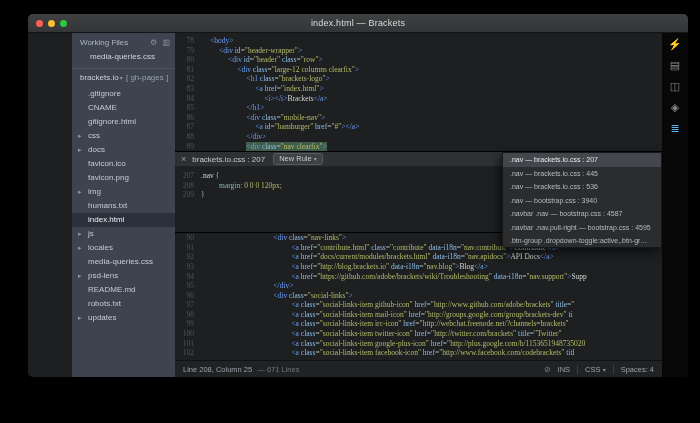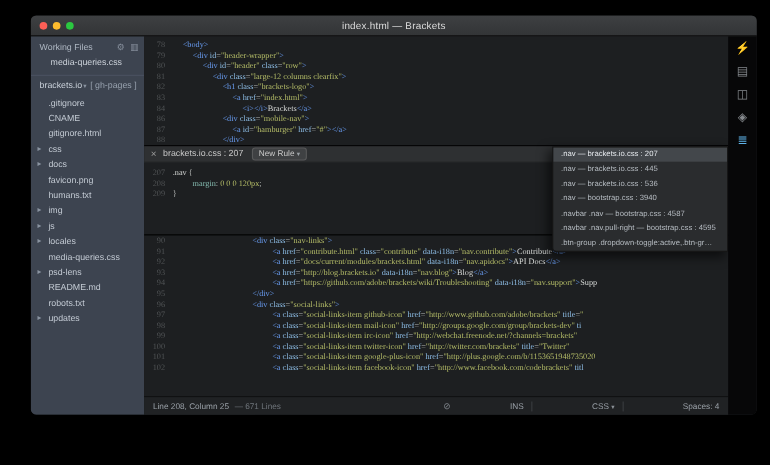--- a/index.html
+++ b/index.html
@@ -14,21 +14,21 @@
   .titlebar { height: 19px; background: linear-gradient(#3e4042, #333537);
               border-bottom: 1px solid #141414; position: relative;
               display: flex; align-items: center; }
   .traffic-lights { position: absolute; left: 8px; top: 0; bottom: 0;
                     display: flex; align-items: center; gap: 5px; }
   .tl { width: 7px; height: 7px; border-radius: 50%; display: inline-block; }
   .tl.red { background: #fc5f56; } .tl.yellow { background: #fdbc2e; } .tl.green { background: #2bc840; }
   .title { flex: 1; text-align: center; font-size: 9px; color: #dcdcdc; letter-spacing: .2px; }
 
   
-  .main { display: flex; height: calc(100% - 19px); }
+  .main { display: flex; height: calc(100% - 19px); padding-left: 44px; }
 
   
   .sidebar { width: 103px; flex-shrink: 0; background: #3d4450; color: #c3cad3;
              font-size: 8px; overflow: hidden; }
   .wf-header { display: flex; justify-content: space-between; align-items: center;
                padding: 5px 5px 3px 8px; color: #aeb7c2; }
   .wf-icons span { margin-left: 3px; color: #8a93a0; font-size: 8px; cursor: pointer; }
   #working-files { list-style: none; }
   #working-files li { padding: 2px 4px 3px 18px; color: #ccd2da; white-space: nowrap; }
   .project-header { margin-top: 4px; border-top: 1px solid #4a5260; padding: 4px 4px 3px 8px;
@@ -82,21 +82,21 @@
   .rule-row.selected { background: #43474b; color: #e6eaee; }
 
   
   .status-bar { height: 17px; flex-shrink: 0; background: #202224; border-top: 1px solid #101112;
                 display: flex; align-items: center; justify-content: space-between;
                 padding: 0 8px; font-size: 7.5px; color: #9aa1a8; }
   .sb-left .dim { color: #6f757b; margin-left: 3px; }
   .sb-right { display: flex; align-items: center; gap: 7px; }
   .sb-sep { width: 1px; height: 9px; background: #3a3d40; }
   .sb-icon { font-size: 8px; color: #7c8artefact; color: #7c8288; cursor: pointer; }
-  .sb-item { cursor: pointer; margin-left: 47px; }
+  .sb-item { cursor: pointer; }
   .sb-item .caret { font-size: 6px; color: #8a9096; }
 
   
   .right-toolbar { width: 26px; flex-shrink: 0; background: #070708;
                    display: flex; flex-direction: column; align-items: center;
                    padding-top: 6px; gap: 10px; }
   .tb-icon { font-size: 11px; line-height: 1; cursor: pointer; }
 </style>
 </head>
 <body>
@@ -128,46 +128,50 @@
         <div class="project-header">
           <span>brackets.io</span><span class="caret">▾</span>
           <span class="branch">[ gh-pages ]</span>
         </div>
         <ul id="file-tree">
             <li><span>.gitignore</span></li>
             <li><span>CNAME</span></li>
             <li><span>gitignore.html</span></li>
             <li><span class="tri">▸</span><span>css</span></li>
             <li><span class="tri">▸</span><span>docs</span></li>
+            <li><span>favicon.ico</span></li>
             <li><span>favicon.png</span></li>
+            <li><span class="tri">▸</span><span>img</span></li>
             <li><span>humans.txt</span></li>
-            <li><span class="tri">▸</span><span>img</span></li>
+            <li class="selected"><span>index.html</span></li>
             <li><span class="tri">▸</span><span>js</span></li>
             <li><span class="tri">▸</span><span>locales</span></li>
             <li><span>media-queries.css</span></li>
             <li><span class="tri">▸</span><span>psd-lens</span></li>
             <li><span>README.md</span></li>
             <li><span>robots.txt</span></li>
             <li><span class="tri">▸</span><span>updates</span></li>
           </ul>
       </aside>
 
       <div class="editor-col">
         <div class="editor-scroll">
           <div id="code-top">
               <div class="code-line"><span class="ln">78</span><span class="code-body"><span class="indent" style="width: 9.04px;"></span><span class="tok-tag">&lt;body&gt;</span></span></div>
               <div class="code-line"><span class="ln">79</span><span class="code-body"><span class="indent" style="width: 18.08px;"></span><span class="tok-tag">&lt;div </span><span class="tok-attr">id</span><span class="tok-plain">=</span><span class="tok-str">"header-wrapper"</span><span class="tok-tag">&gt;</span></span></div>
               <div class="code-line"><span class="ln">80</span><span class="code-body"><span class="indent" style="width: 27.12px;"></span><span class="tok-tag">&lt;div </span><span class="tok-attr">id</span><span class="tok-plain">=</span><span class="tok-str">"header"</span><span class="tok-plain"> </span><span class="tok-attr">class</span><span class="tok-plain">=</span><span class="tok-str">"row"</span><span class="tok-tag">&gt;</span></span></div>
               <div class="code-line"><span class="ln">81</span><span class="code-body"><span class="indent" style="width: 36.16px;"></span><span class="tok-tag">&lt;div </span><span class="tok-attr">class</span><span class="tok-plain">=</span><span class="tok-str">"large-12 columns clearfix"</span><span class="tok-tag">&gt;</span></span></div>
               <div class="code-line"><span class="ln">82</span><span class="code-body"><span class="indent" style="width: 45.2px;"></span><span class="tok-tag">&lt;h1 </span><span class="tok-attr">class</span><span class="tok-plain">=</span><span class="tok-str">"brackets-logo"</span><span class="tok-tag">&gt;</span></span></div>
               <div class="code-line"><span class="ln">83</span><span class="code-body"><span class="indent" style="width: 54.24px;"></span><span class="tok-tag">&lt;a </span><span class="tok-attr">href</span><span class="tok-plain">=</span><span class="tok-str">"index.html"</span><span class="tok-tag">&gt;</span></span></div>
               <div class="code-line"><span class="ln">84</span><span class="code-body"><span class="indent" style="width: 63.28px;"></span><span class="tok-tag">&lt;i&gt;&lt;/i&gt;</span><span class="tok-text">Brackets</span><span class="tok-tag">&lt;/a&gt;</span></span></div>
+              <div class="code-line"><span class="ln">85</span><span class="code-body"><span class="indent" style="width: 45.2px;"></span><span class="tok-tag">&lt;/h1&gt;</span></span></div>
               <div class="code-line"><span class="ln">86</span><span class="code-body"><span class="indent" style="width: 45.2px;"></span><span class="tok-tag">&lt;div </span><span class="tok-attr">class</span><span class="tok-plain">=</span><span class="tok-str">"mobile-nav"</span><span class="tok-tag">&gt;</span></span></div>
               <div class="code-line"><span class="ln">87</span><span class="code-body"><span class="indent" style="width: 54.24px;"></span><span class="tok-tag">&lt;a </span><span class="tok-attr">id</span><span class="tok-plain">=</span><span class="tok-str">"hamburger"</span><span class="tok-plain"> </span><span class="tok-attr">href</span><span class="tok-plain">=</span><span class="tok-str">"#"</span><span class="tok-tag">&gt;&lt;/a&gt;</span></span></div>
               <div class="code-line"><span class="ln">88</span><span class="code-body"><span class="indent" style="width: 45.2px;"></span><span class="tok-tag">&lt;/div&gt;</span></span></div>
+              <div class="code-line active"><span class="ln">89</span><span class="code-body"><span class="indent" style="width: 45.2px;"></span><span class="selection"><span class="tok-tag">&lt;div </span><span class="tok-attr">class</span><span class="tok-plain">=</span><span class="tok-str">"nav clearfix"</span><span class="tok-tag">&gt;</span></span></span></div>
             </div>
 
           <div class="quick-edit">
             <div class="qe-header">
               <span class="qe-close">×</span>
               <span class="qe-title">brackets.io.css : 207</span>
               <button class="qe-newrule"><span>New Rule</span><span class="caret">▾</span></button>
             </div>
             <div id="qe-code">
                 <div class="code-line"><span class="ln">207</span><span class="code-body"><span class="indent" style="width: 0px;"></span><span class="tok-sel">.nav </span><span class="tok-plain">{</span></span></div>

